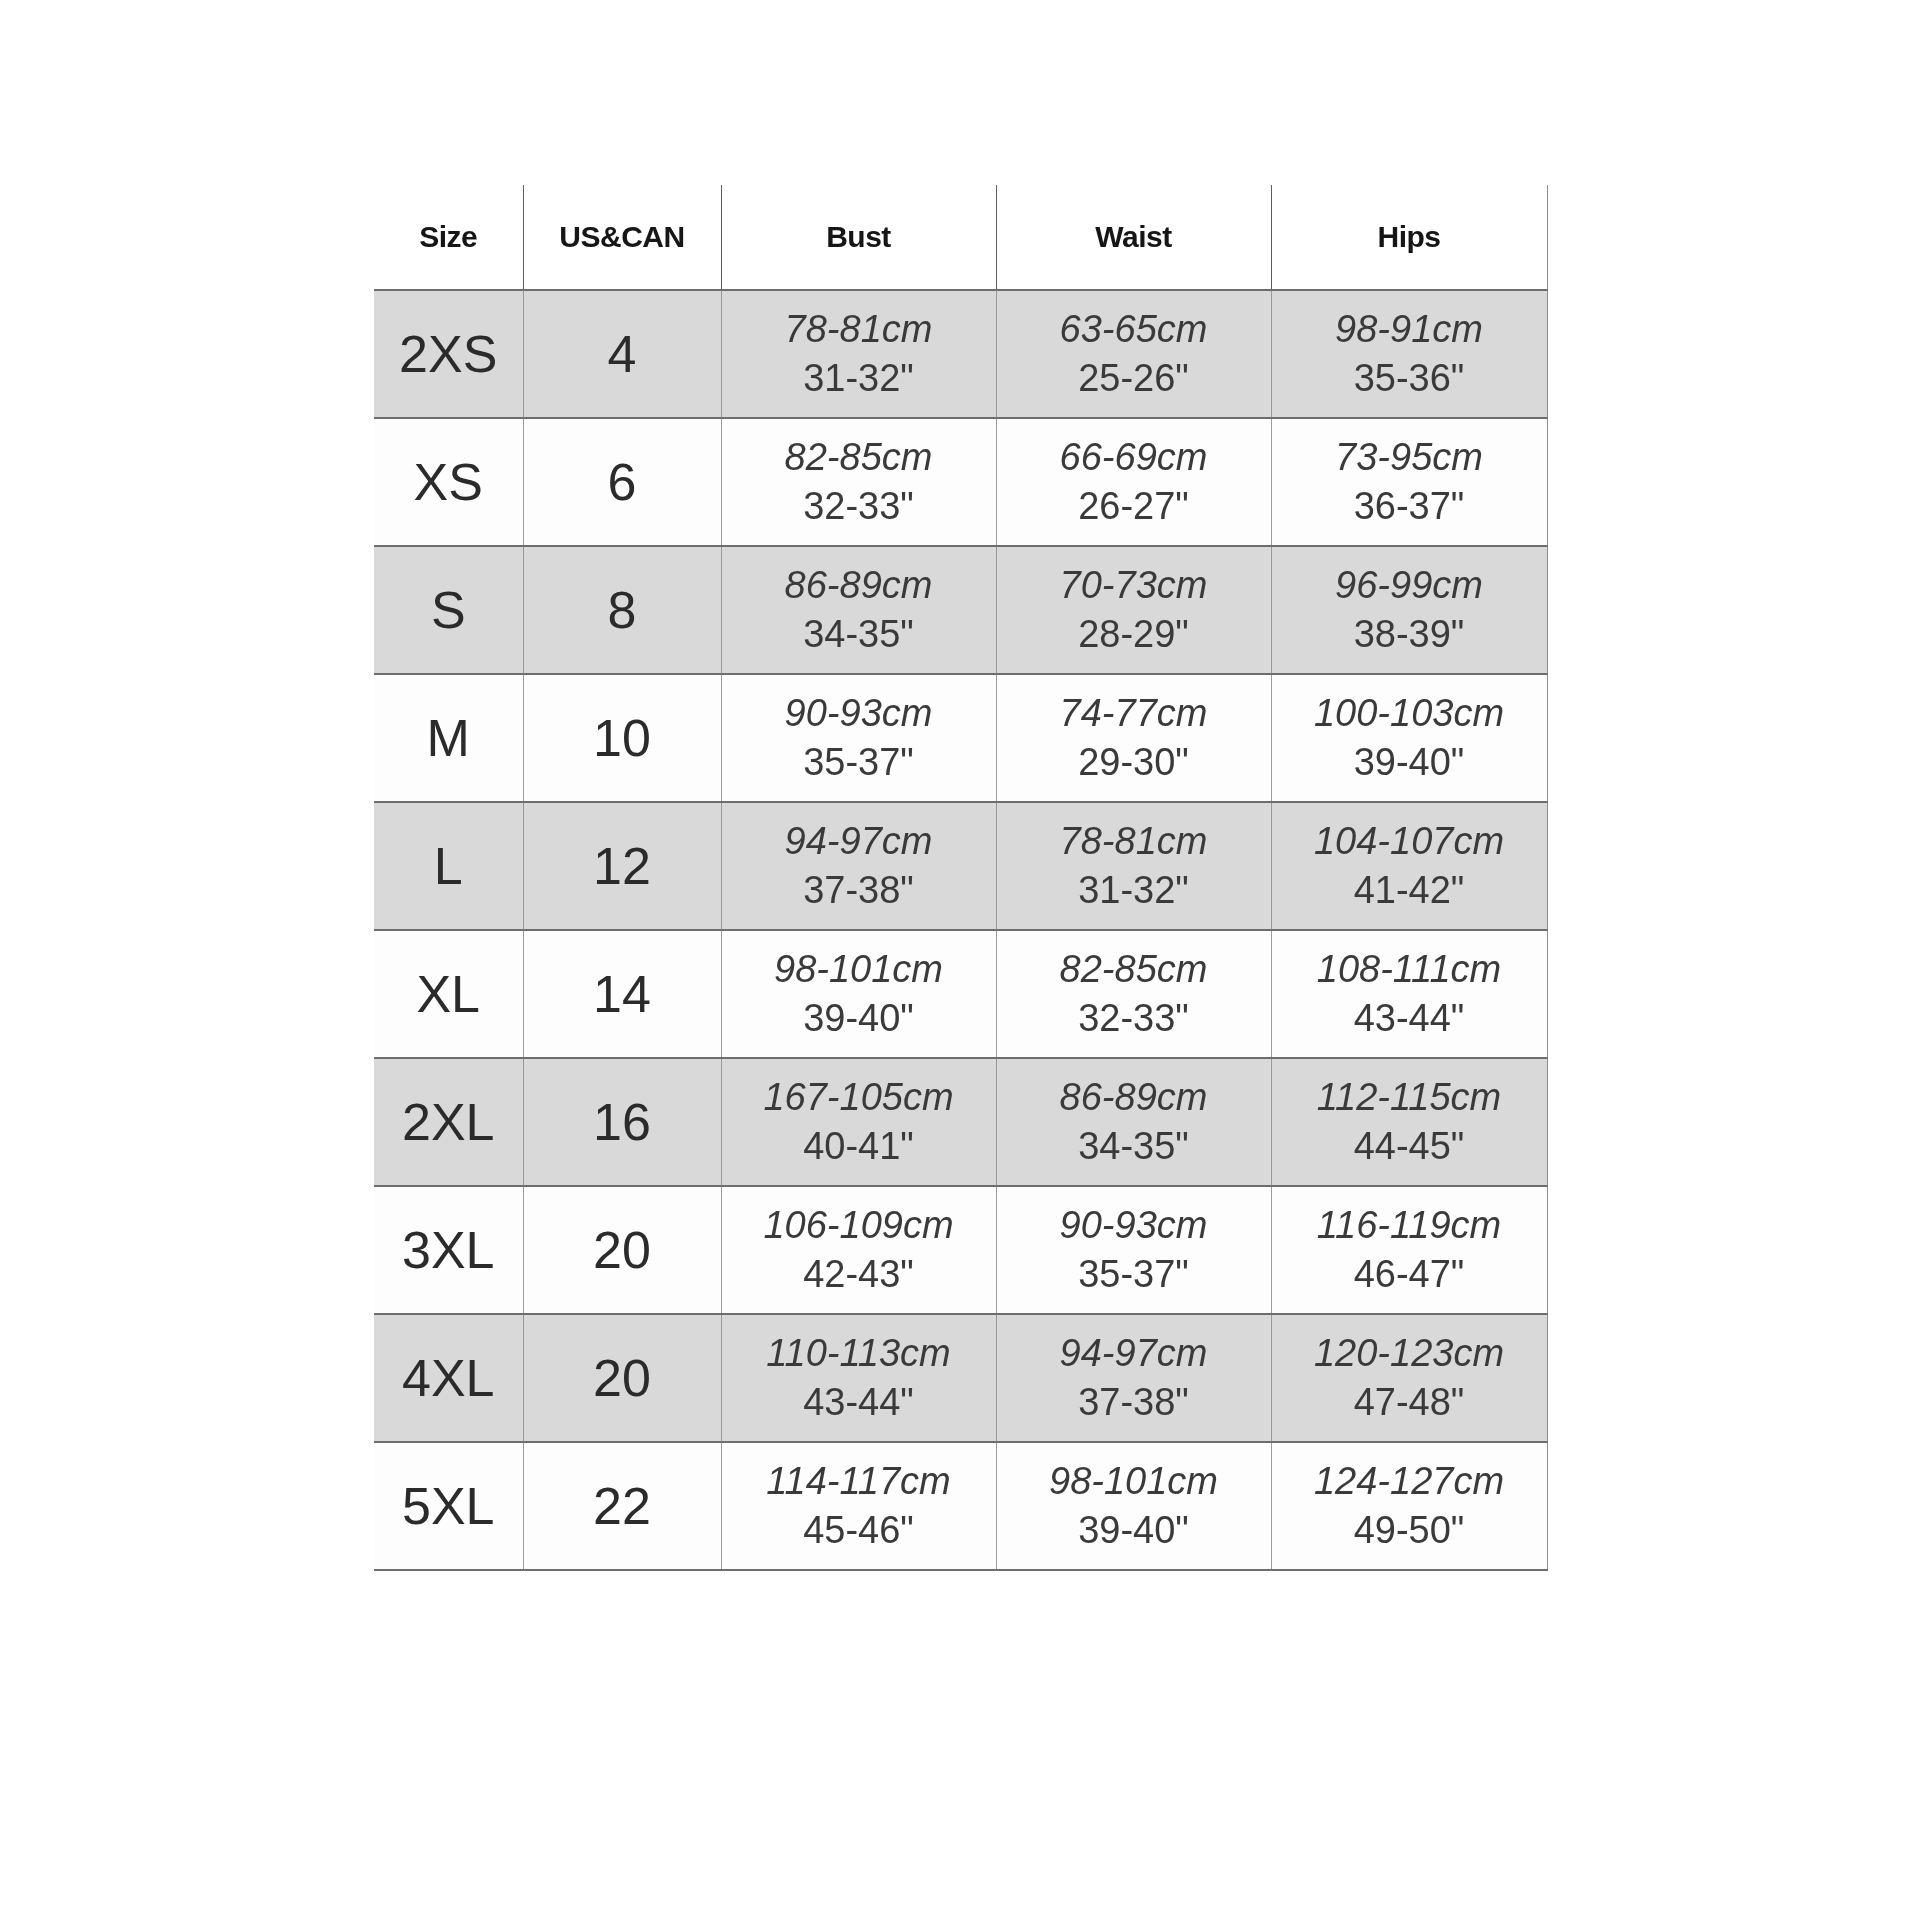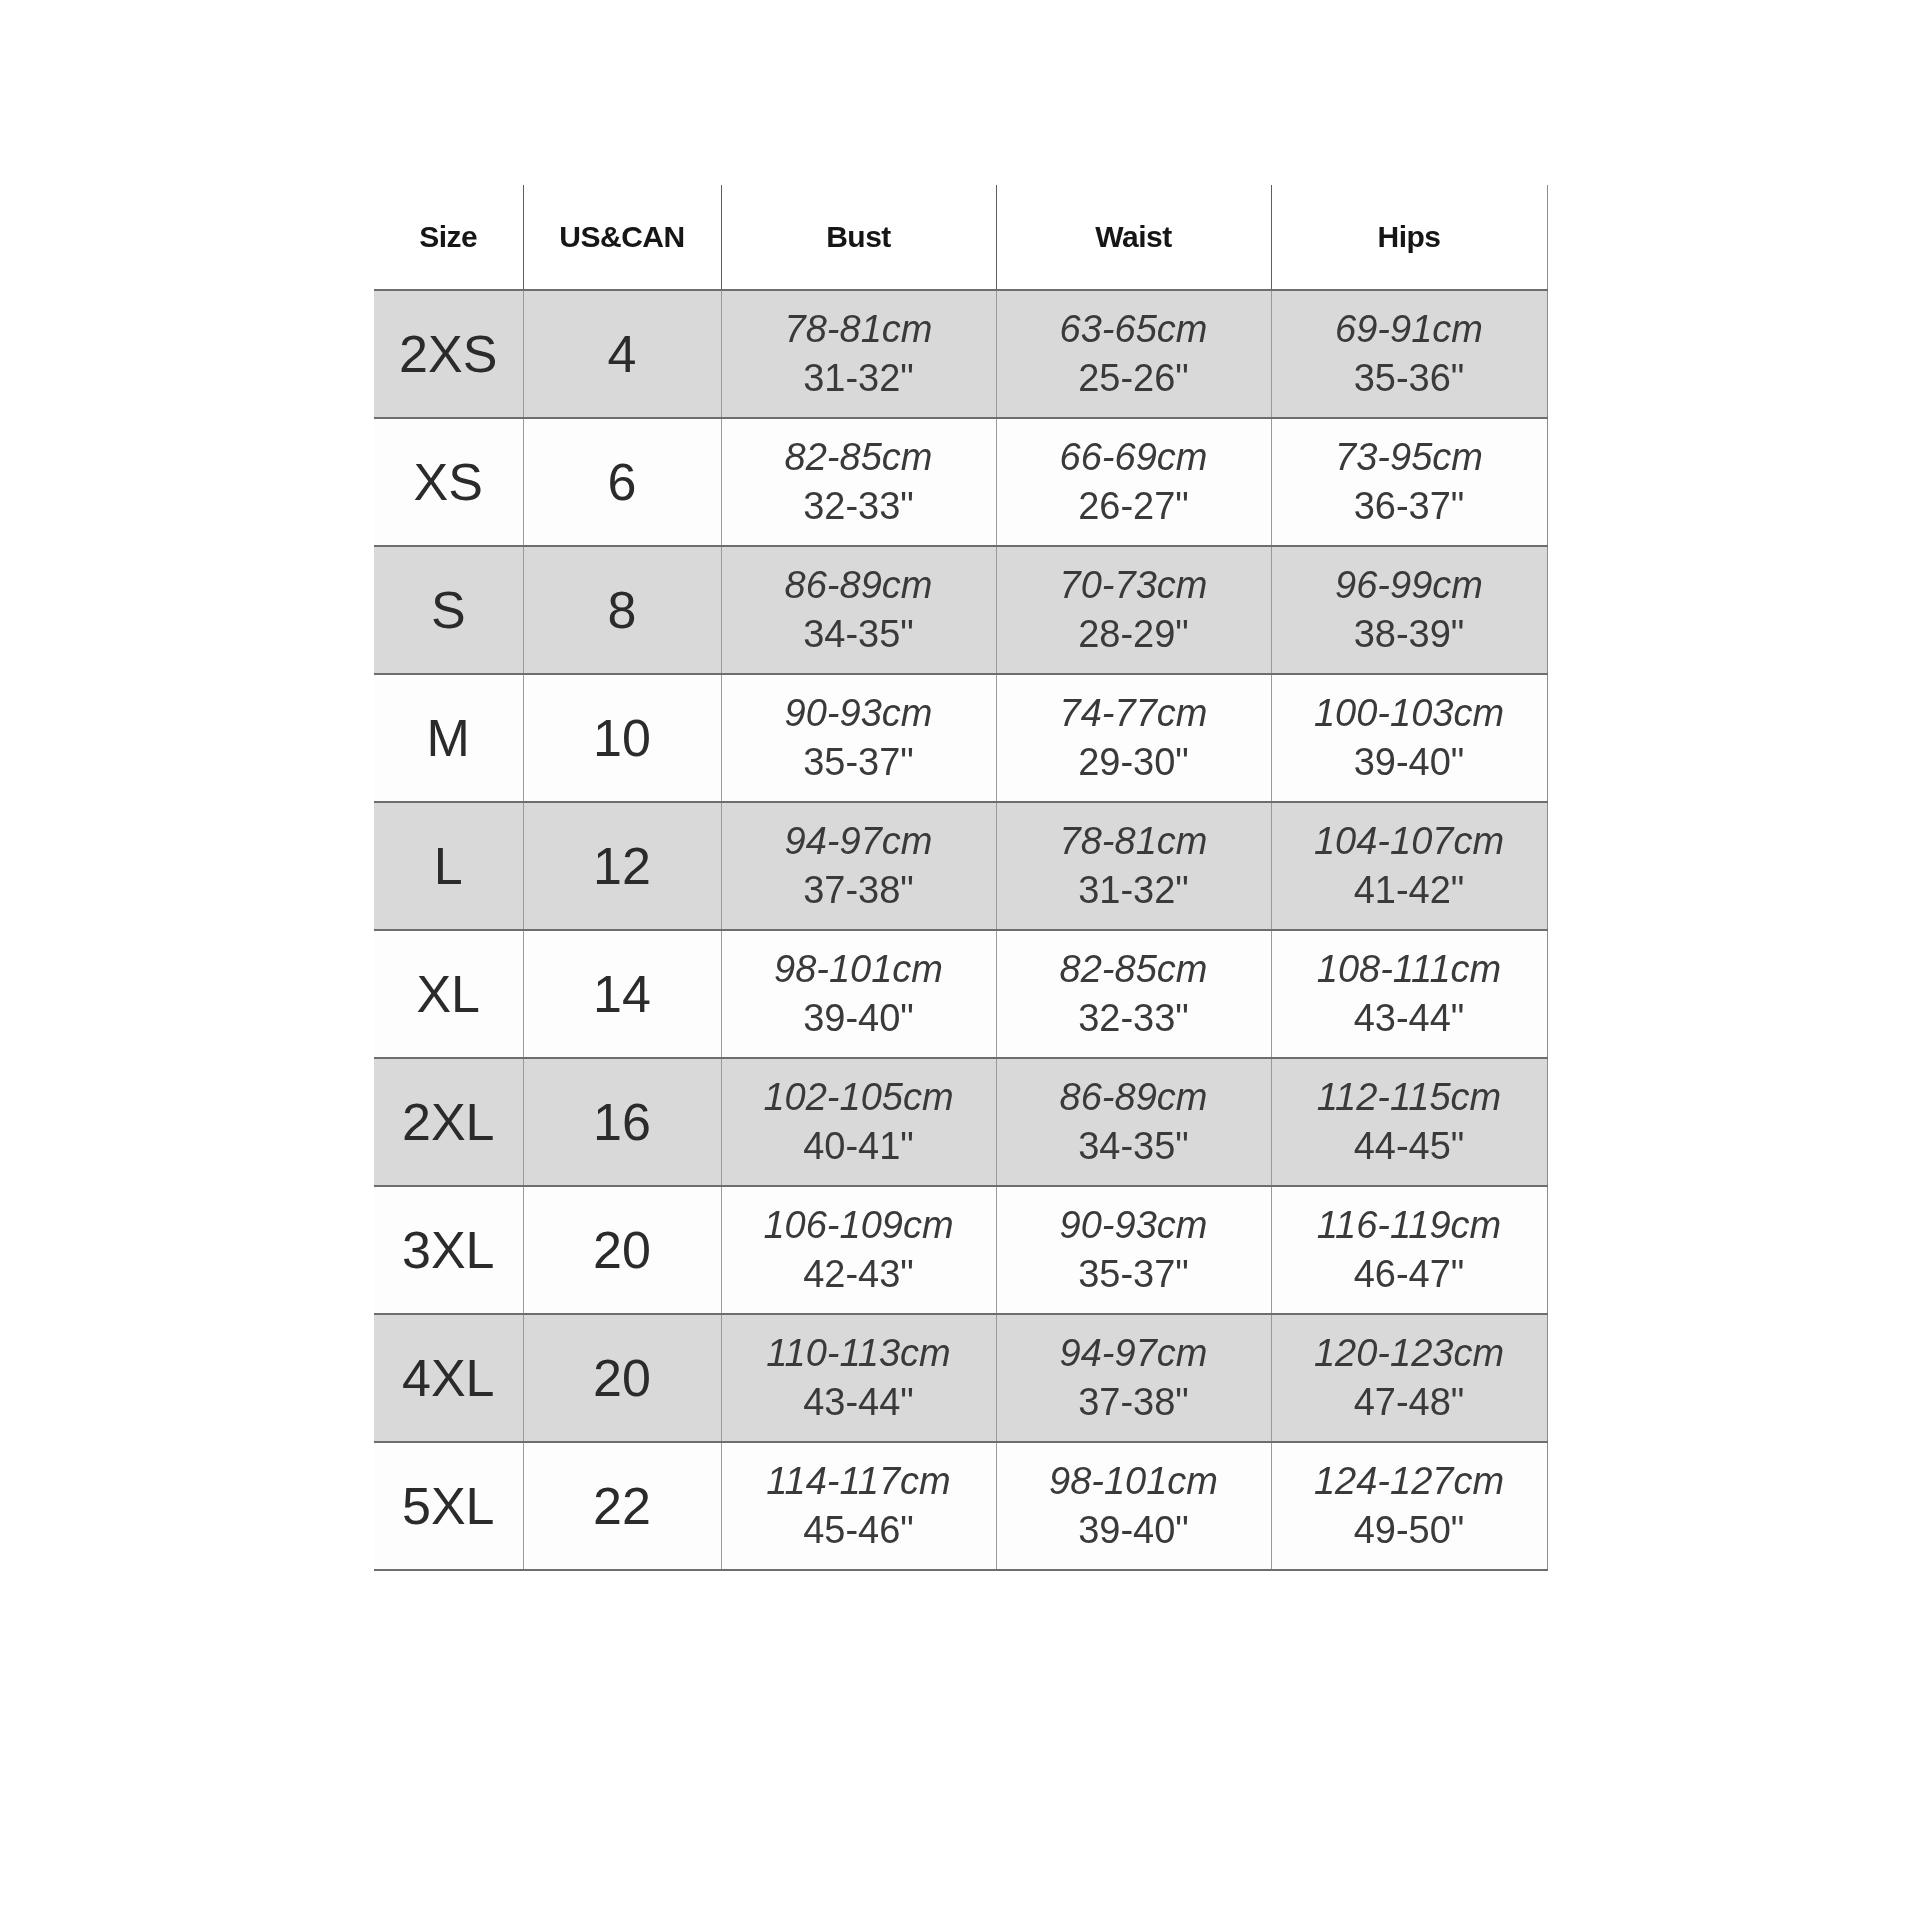--- a/index.html
+++ b/index.html
@@ -144,21 +144,21 @@
               </span>
             </td>
             <td class="cell-meas">
               <span class="meas">
                 <span class="cm">63-65cm</span>
                 <span class="inch">25-26"</span>
               </span>
             </td>
             <td class="cell-meas last-col">
               <span class="meas">
-                <span class="cm">69-91cm</span>
+                <span class="cm">98-91cm</span>
                 <span class="inch">35-36"</span>
               </span>
             </td>
           </tr>
           <tr class="plain">
             <td class="cell-size">XS</td>
             <td class="cell-uscan">6</td>
             <td class="cell-meas">
               <span class="meas">
                 <span class="cm">82-85cm</span>
@@ -264,21 +264,21 @@
                 <span class="cm">108-111cm</span>
                 <span class="inch">43-44"</span>
               </span>
             </td>
           </tr>
           <tr class="shaded">
             <td class="cell-size">2XL</td>
             <td class="cell-uscan">16</td>
             <td class="cell-meas">
               <span class="meas">
-                <span class="cm">102-105cm</span>
+                <span class="cm">167-105cm</span>
                 <span class="inch">40-41"</span>
               </span>
             </td>
             <td class="cell-meas">
               <span class="meas">
                 <span class="cm">86-89cm</span>
                 <span class="inch">34-35"</span>
               </span>
             </td>
             <td class="cell-meas last-col">

